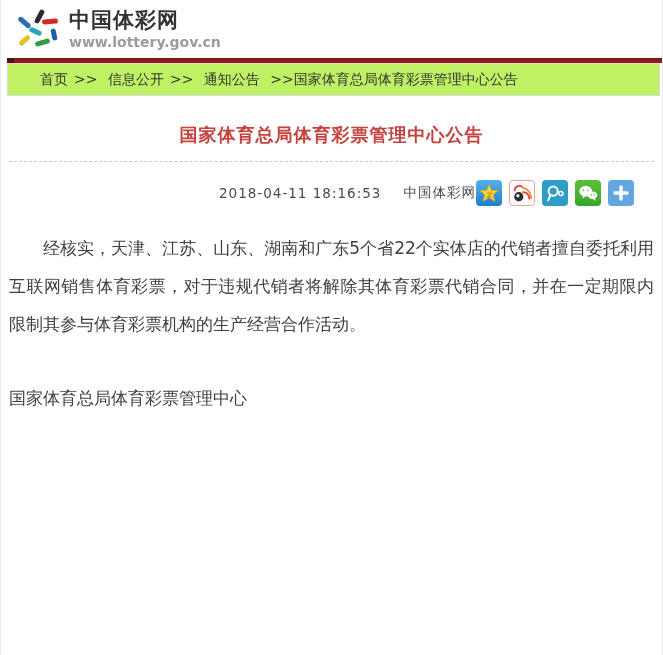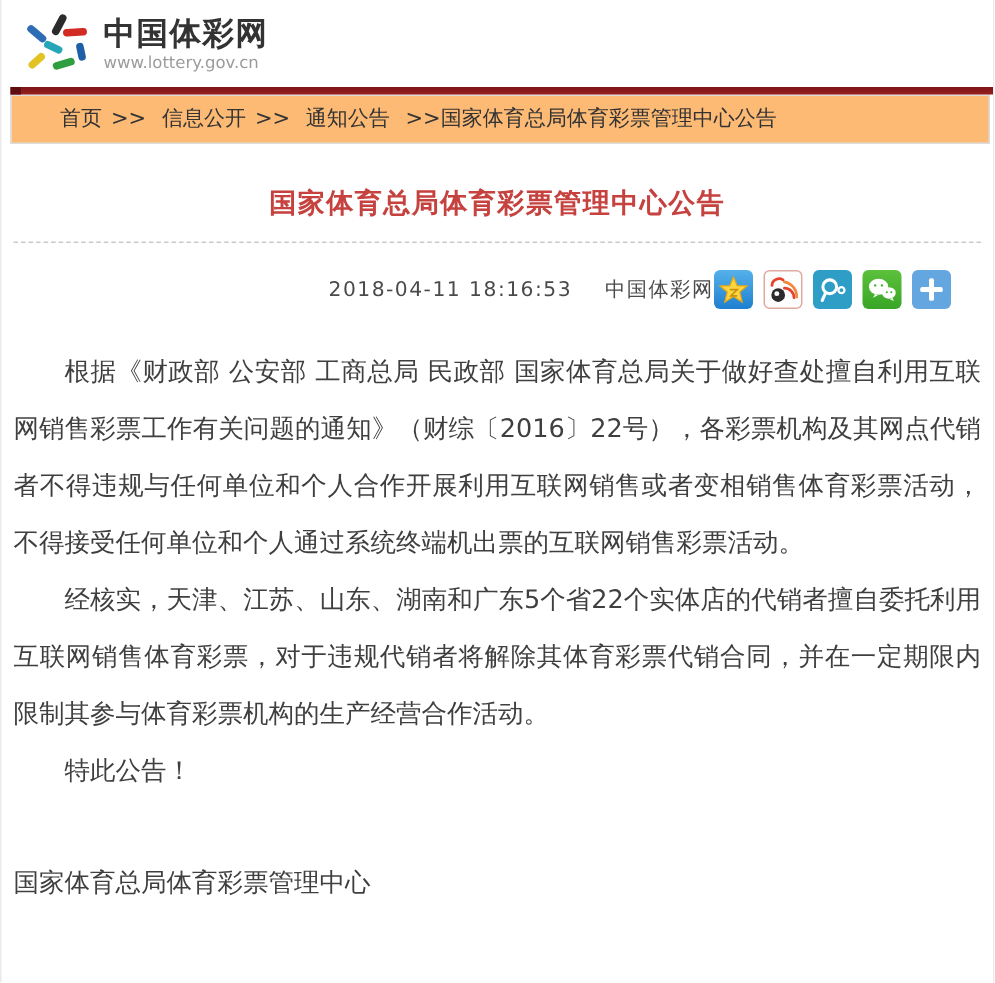--- a/index.html
+++ b/index.html
@@ -28,42 +28,42 @@
   .stick { position: absolute; height: 5px; border-radius: 2.5px; }
   .stick.black  { width: 15px; background: #2b2b2b; left: 17px; top: 7px;  transform: rotate(-62deg); }
   .stick.red    { width: 16px; background: #d22b23; left: 27px; top: 12px; transform: rotate(-4deg); }
   .stick.blue   { width: 15px; background: #2e6db4; left: 2px;  top: 13px; transform: rotate(40deg); }
   .stick.teal   { width: 13px; background: #27a6b8; left: 14px; top: 22px; transform: rotate(25deg); }
   .stick.yellow { width: 13px; background: #e3c321; left: 3px;  top: 31px; transform: rotate(-42deg); }
   .stick.green  { width: 15px; background: #2e9e3f; left: 20px; top: 33px; transform: rotate(-16deg); }
   .stick.navy   { width: 12px; background: #1f5fa8; left: 33px; top: 25px; transform: rotate(78deg); }
   .logo-text-block { display: flex; flex-direction: column; line-height: 1.15; }
   .site-name { font-size: 21px; font-weight: bold; color: #333; letter-spacing: 1px; }
-  .site-url  { font-size: 11px; color: #9b9b9b; margin-top: 2px; }
+  .site-url  { font-size: 14px; color: #9b9b9b; margin-top: 2px; font-weight: bold; }
 
   
   .red-bar {
     height: 5px;
     margin-left: 6px;
     background: linear-gradient(to bottom, #7c1317, #96211f);
     position: relative;
   }
   .red-bar::before {
     content: "";
     position: absolute; left: 0; top: 0;
     width: 7px; height: 5px;
     background: #5e0d10;
   }
 
   
   .breadcrumb-bar {
     margin: 0 2px 0 6px;
     height: 33px;
     line-height: 31px;
-    background: #fdba74;
+    background: #bef264;
     border: 1px solid #dcdcdc;
     padding-left: 32px;
     font-size: 14px;
     color: #333;
     white-space: nowrap;
   }
   .crumb { color: #333; cursor: pointer; }
   .crumb-sep { color: #333; margin: 0 6px; }
   .crumb-sep.tight { margin-right: 0; }
 
@@ -213,22 +213,20 @@
         <svg width="20" height="20" viewBox="0 0 24 24">
           <rect x="10" y="3" width="4" height="18" rx="1.5" fill="#ffffff"></rect>
           <rect x="3" y="10" width="18" height="4" rx="1.5" fill="#ffffff"></rect>
         </svg>
       </div>
 
     </div>
   </div>
 
   <div class="article-body">
-    <p>根据《财政部 公安部 工商总局 民政部 国家体育总局关于做好查处擅自利用互联网销售彩票工作有关问题的通知》（财综〔2016〕22号），各彩票机构及其网点代销者不得违规与任何单位和个人合作开展利用互联网销售或者变相销售体育彩票活动，不得接受任何单位和个人通过系统终端机出票的互联网销售彩票活动。</p>
     <p>经核实，天津、江苏、山东、湖南和广东5个省22个实体店的代销者擅自委托利用互联网销售体育彩票，对于违规代销者将解除其体育彩票代销合同，并在一定期限内限制其参与体育彩票机构的生产经营合作活动。</p>
-    <p>特此公告！</p>
   </div>
 
   <div class="signature-block">
     <div class="signature">国家体育总局体育彩票管理中心</div>
   </div>
 
 </div>
 
 </body></html>

